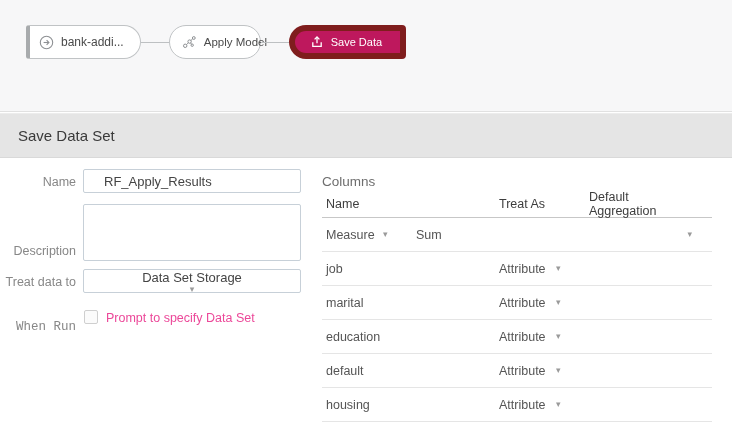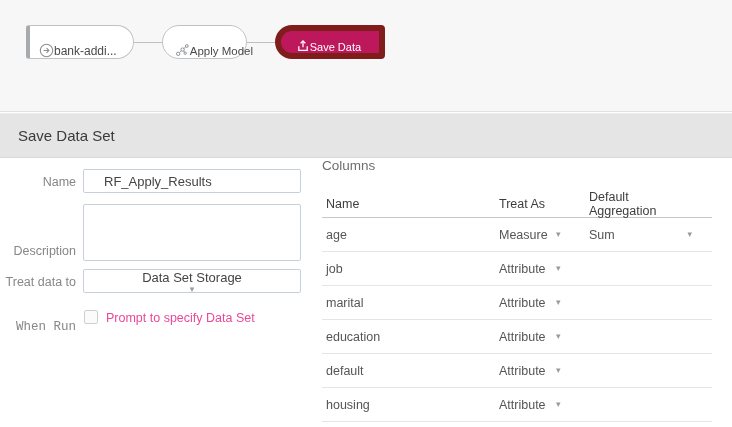--- a/index.html
+++ b/index.html
@@ -14,21 +14,21 @@
 
   
   .topbar {
     position:absolute; top:0; left:0; width:732px; height:112px;
     background:#f7f7f8;
     border-bottom:1px solid #e1e1e1;
   }
   .flow { position:absolute; top:25px; left:26px; display:flex; align-items:center; }
   .node {
     height:34px; background:#fff; border:1px solid #c0c3c5;
-    display:flex; align-items:flex-end; 
+    display:flex; align-items:center; gap:7px;
     font-size:12px; color:#4a4a4a; white-space:nowrap;
   }
   .node-source {
     border-left:4px solid #a8abad;
     border-radius:3px 17px 17px 3px;
     padding:0 16px 0 9px;
   }
   .node-pill { border-radius:17px; padding:0 14px 0 12px; }
   .node-pill .two-line { width:42px; line-height:1.12; font-size:11.5px; }
   .node-selected {
@@ -84,21 +84,21 @@
     position:absolute; left:84px; top:310px; width:14px; height:14px;
     border:1px solid #cfcfcf; border-radius:2px; background:#fbfbfb;
   }
   .cb-label {
     position:absolute; left:106px; top:311px;
     font-size:12.5px; color:#ec4899;
   }
 
   
   .cols-title {
-    position:absolute; left:322px; top:158px;
+    position:absolute; left:322px; top:174px;
     font-size:13.5px; color:#6e6e6e;
   }
   .cols-table { position:absolute; left:322px; top:190px; width:390px; }
   .thead {
     display:flex; align-items:center; height:28px;
     border-bottom:1px solid #c7c7c7;
     font-size:12.5px; color:#3d3d3d; padding-left:4px;
   }
   .trow {
     display:flex; align-items:center; height:34px;
@@ -181,21 +181,20 @@
 <div class="cols-title">Columns</div>
 
 <div class="cols-table">
   <div class="thead">
     <span class="c-name">Name</span>
     <span class="c-treat">Treat As</span>
     <span class="c-agg">Default Aggregation</span>
   </div>
 
   <div class="trow">
-    <span class="c-name">age</span>
     <span class="c-treat">
       <span class="val">Measure</span>
       <span class="caret">▾</span>
     </span>
     <span class="c-agg">
       <span>Sum</span>
       <span class="caret">▾</span>
     </span>
   </div>
 

